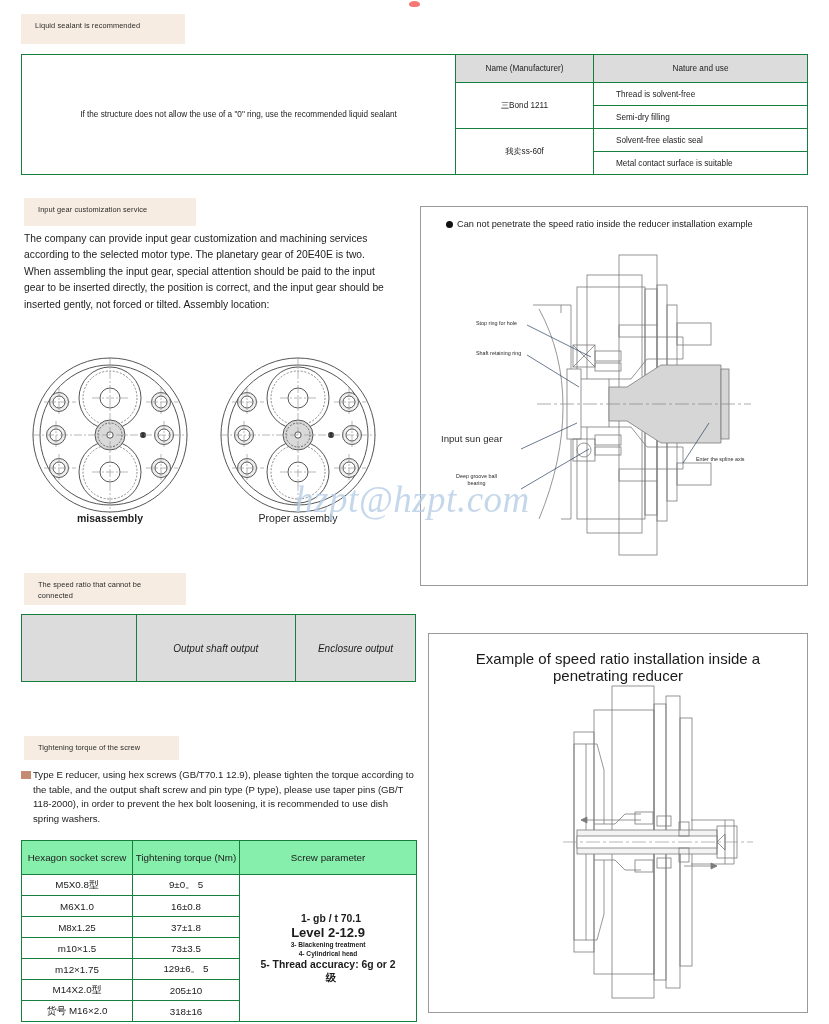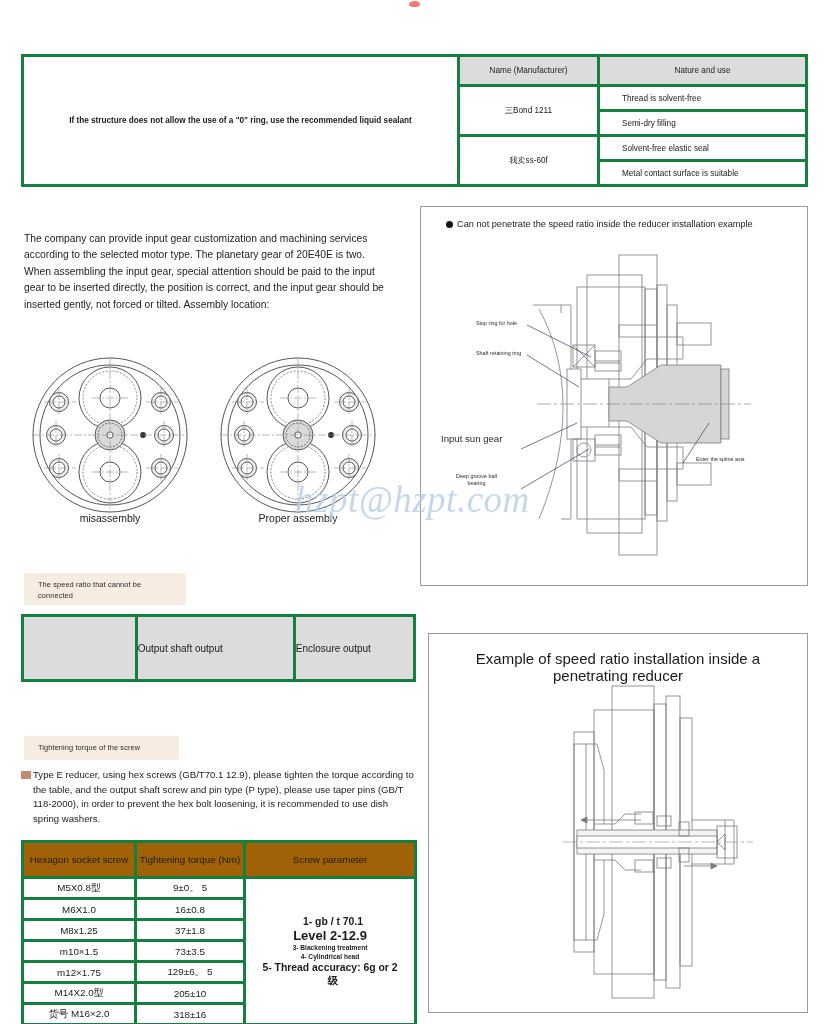--- a/index.html
+++ b/index.html
@@ -17,28 +17,28 @@
   .red-speck{position:absolute;left:409px;top:1px;width:11px;height:6px;
     background:#f2615c;border-radius:50% 50% 40% 40%;opacity:.85;}
 
   
   .tag{position:absolute;background:#f6ece1;color:#2a2a2a;
     font-size:7.4px;line-height:11px;padding:6px 10px 6px 14px;
     letter-spacing:.1px;box-sizing:border-box;}
 
   
   table{border-collapse:collapse;position:absolute;}
-  td,th{border:3px solid #15803d;padding:0;vertical-align:middle;
+  td,th{border:1px solid #15803d;padding:0;vertical-align:middle;
     font-weight:normal;background:#fff;margin-left:38px;}
   .hd{background:#dcdcdc;}
 
   
   #tbl-sealant{left:21px;top:54px;width:787px;height:113px;}
   #tbl-sealant td{font-size:8.2px;}
-  .seal-desc{width:405px;text-align:center;padding:4px 14px;font-weight:bold;}
+  .seal-desc{width:405px;text-align:center;padding:4px 14px;}
   .seal-name{width:137px;text-align:center;font-size:8.6px;}
   .seal-hd-name{height:27px;text-align:center;font-size:9.2px;}
   .seal-hd-nature{text-align:center;font-size:14px;}
   .nature-cell{height:22px;padding-left:22px;font-size:12.6px;}
   .nature-cell.small{font-size:7.6px;padding-left:22px;}
 
   
   .para{position:absolute;font-size:10.3px;line-height:16.4px;color:#1c1c1c;}
 
   
@@ -47,29 +47,29 @@
 
   
   .panel{position:absolute;border:1px solid #9a9a9a;background:#fff;box-sizing:border-box;}
   .panel-title{position:absolute;font-size:9.2px;color:#1a1a1a;}
   .panel-title.big{font-size:15px;text-align:center;}
   .bullet-dot{display:inline-block;width:7px;height:7px;border-radius:50%;
     background:#111;vertical-align:middle;margin-right:4px;}
 
   
   #tbl-ratio{left:21px;top:614px;width:395px;height:68px;}
-  #tbl-ratio td{text-align:left;font-size:10px;height:34px;}
+  #tbl-ratio td{text-align:center;font-size:10px;height:34px;font-style:italic;}
   #tbl-ratio td.c0{width:115px;background:#dcdcdc;font-size:10.4px;}
   #tbl-ratio td.c1{width:160px;}
   #tbl-ratio td.c2{width:120px;}
 
   
   #tbl-screw{left:21px;top:840px;width:396px;}
   #tbl-screw td{font-size:9.8px;text-align:center;}
-  .sc-hd{background:#a16207;height:33px;}
+  .sc-hd{background:#86efac;height:33px;}
   .sc-hd.c0{font-size:7.8px;width:110px;}
   .sc-hd.c1{font-size:9.2px;width:106px;}
   .sc-hd.c2{font-size:11.4px;}
   .sc-row{height:21px;}
   .sc-param{vertical-align:middle;text-align:left;padding:4px 8px;line-height:1.25;font-weight:bold;}
   .sp-l1{font-size:10.4px;padding-left:6px;}
   .sp-l2{font-size:13px;}
   .sp-l3{font-size:6.6px;}
   .sp-l4{font-size:6.6px;}
   .sp-l5{font-size:10.4px;}
@@ -84,20 +84,23 @@
   .anno{position:absolute;font-size:5.4px;color:#2b2b2b;line-height:7px;text-align:center;}
   .anno.big{font-size:9.6px;}
 </style>
 </head>
 <body>
 
 <div class="page">
 
   <div class="red-speck"></div>
 
+  <div class="tag" style="left:21px;top:14px;width:164px;height:30px;">
+    <span>Liquid sealant is recommended</span>
+  </div>
 
   <table id="tbl-sealant">
     <tbody>
         <tr>
       <td class="seal-desc" rowspan="5">If the structure does not allow the use of a "0" ring, use the recommended liquid sealant</td>
       <td class="hd seal-name seal-hd-name">Name (Manufacturer)</td>
       <td class="hd seal-hd-nature">Nature and use</td>
     </tr>
     <tr>
       <td class="seal-name" rowspan="2">三Bond 1211</td>
@@ -109,20 +112,23 @@
     <tr>
       <td class="seal-name" rowspan="2">我卖ss-60f</td>
       <td class="nature-cell small">Solvent-free elastic seal</td>
     </tr>
     <tr>
       <td class="nature-cell">Metal contact surface is suitable</td>
     </tr>
   </tbody>
     </table>
 
+  <div class="tag" style="left:24px;top:198px;width:172px;height:28px;">
+    <span>Input gear customization service</span>
+  </div>
 
   <div class="para" style="left:24px;top:231px;width:370px;">The company can provide input gear customization and machining services according to the selected motor type. The planetary gear of 20E40E is two. When assembling the input gear, special attention should be paid to the input gear to be inserted directly, the position is correct, and the input gear should be inserted gently, not forced or tilted. Assembly location:</div>
 
   <div class="gearwrap" style="left:30px;top:355px;">
     <svg width="160" height="160" viewBox="0 0 160 160">
       <g fill="none" stroke="#555" stroke-width="1">
         <circle cx="80" cy="80" r="77"></circle>
         <circle cx="80" cy="80" r="70"></circle>
 
         <circle cx="80" cy="43" r="31" stroke="#555"></circle>
@@ -165,21 +171,21 @@
           <line x1="29" y1="33" x2="29" y2="61"></line>
           <line x1="131" y1="33" x2="131" y2="61"></line>
           <line x1="29" y1="99" x2="29" y2="127"></line>
           <line x1="131" y1="99" x2="131" y2="127"></line>
           <line x1="26" y1="66" x2="26" y2="94"></line>
           <line x1="134" y1="66" x2="134" y2="94"></line>
         </g>
       </g>
     </svg>
   </div>
-  <div class="gearcap" style="left:30px;top:512px;width:160px;">misassembly</div>
+  <div class="gearcap" style="left:30px;top:512px;width:160px;font-weight:bold;">misassembly</div>
 
   <div class="gearwrap" style="left:218px;top:355px;">
     <svg width="160" height="160" viewBox="0 0 160 160">
       <g fill="none" stroke="#555" stroke-width="1">
         <circle cx="80" cy="80" r="77"></circle>
         <circle cx="80" cy="80" r="70"></circle>
         <circle cx="80" cy="43" r="31"></circle>
         <circle cx="80" cy="43" r="27" stroke="#888" stroke-dasharray="2 1.6"></circle>
         <circle cx="80" cy="43" r="10" fill="#fff"></circle>
         <circle cx="80" cy="117" r="31"></circle>

